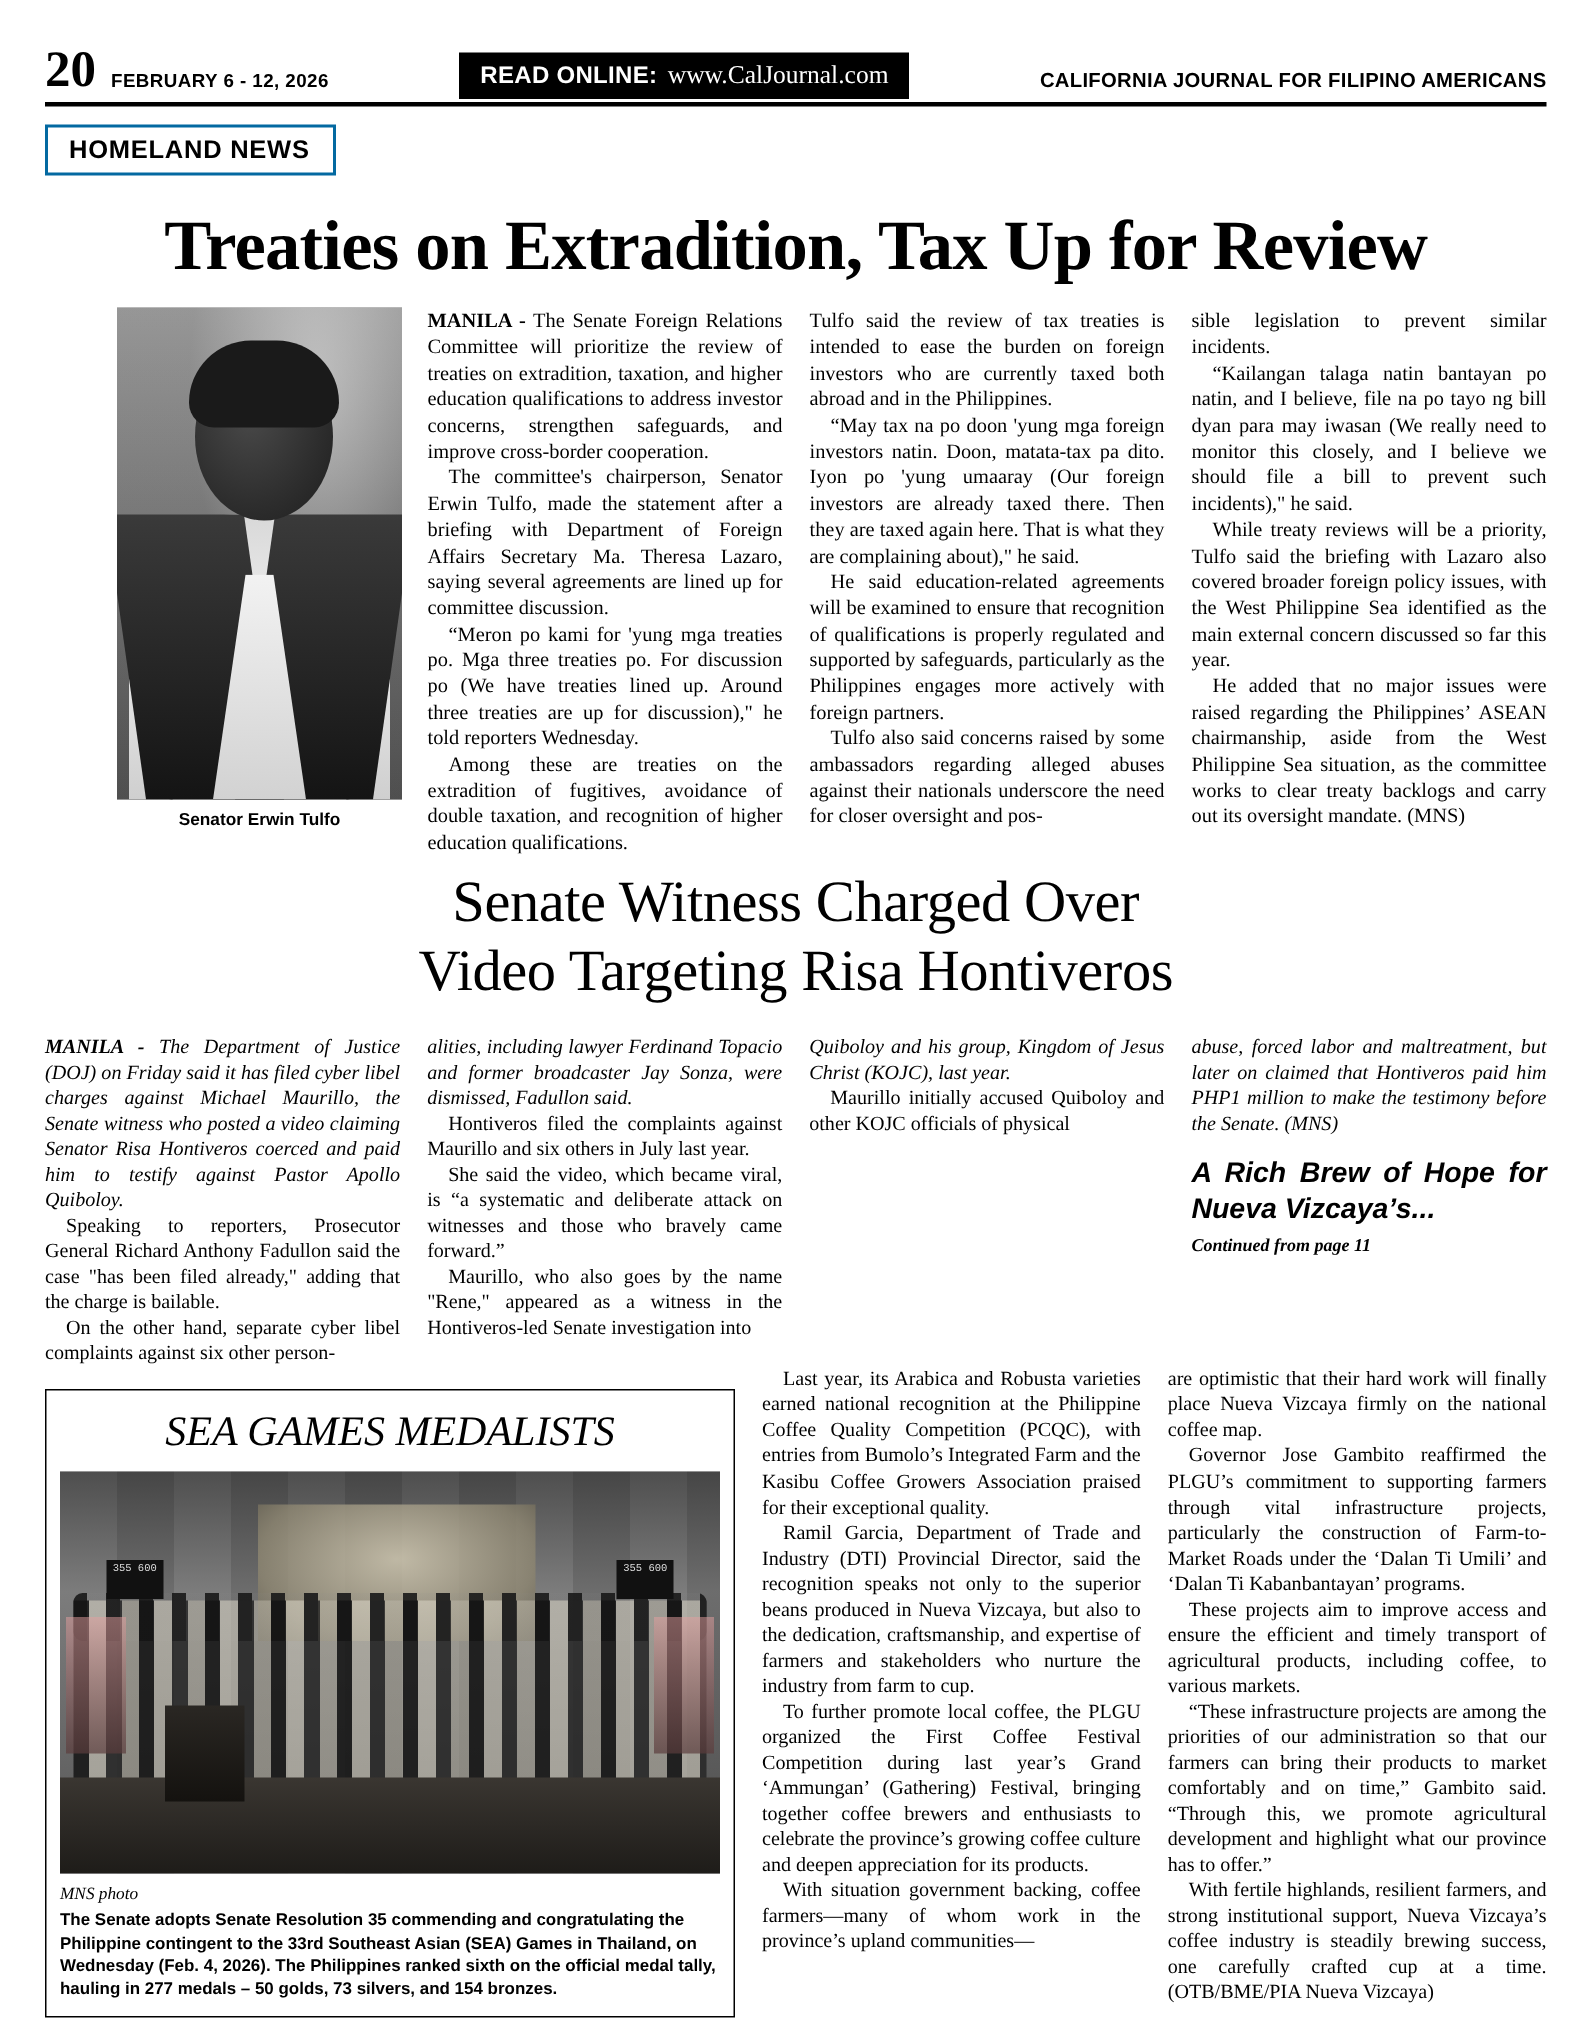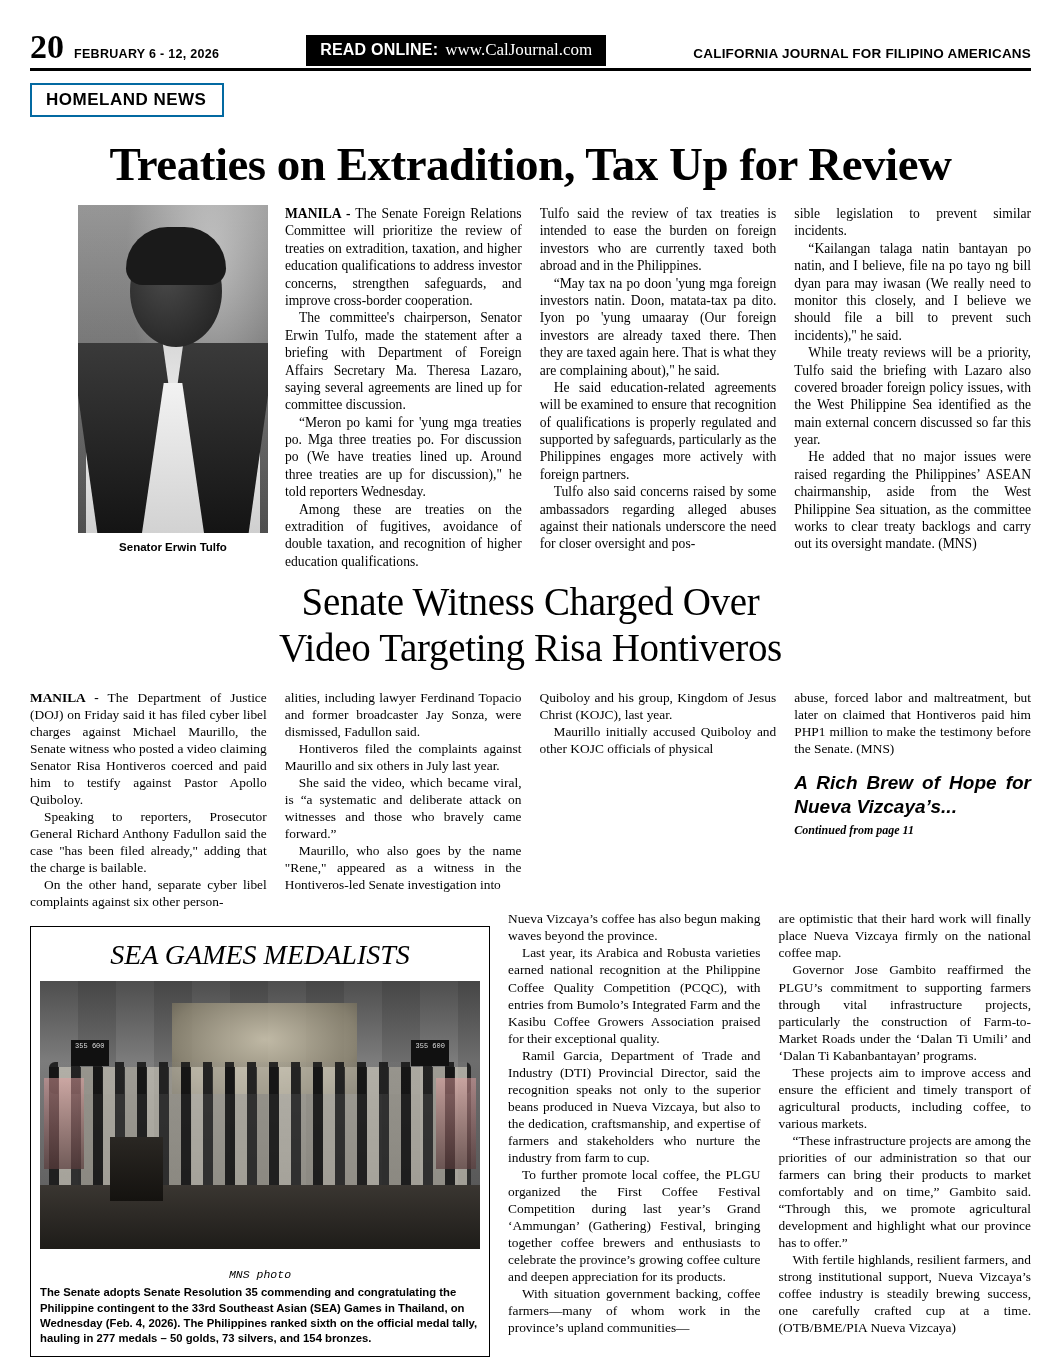--- a/index.html
+++ b/index.html
@@ -217,21 +217,21 @@
   .lower {
     display: flex;
     gap: 18px;
     margin-top: 18px;
     font-size: 13.4px;
     line-height: 1.27;
     text-align: justify;
   }
   .lower .col { flex: 1; }
   .lower p { margin: 0; text-indent: 14px; }
-  .lower p.first { text-indent: 0; }
+  .lower p.first { text-indent: 0; font-style: italic; }
 
   
   .seagames-box {
     border: 1.5px solid #000;
     margin-top: 16px;
     padding: 8px 9px 10px 9px;
   }
   .seagames-title {
     text-align: center;
     font-family: "Liberation Serif", serif;
@@ -294,25 +294,25 @@
     width:38px; height:26px;
     background:#111; color:#ddd;
     font-family:"Liberation Mono", monospace;
     font-size:7px; text-align:center; line-height:1.2;
     padding-top:2px;
     box-sizing:border-box;
   }
   .sg-score1 { left:7%; }
   .sg-score2 { right:7%; }
   .mns-photo {
-    text-align: center;
-    font-family: Liberation Mono, monospace;
+    text-align: left;
+    font-family: Liberation Serif, serif;
     font-style: italic;
     font-size: 11.5px;
-    margin-top: 19px;
+    margin-top: 8px;
   }
   .sg-caption {
     font-family: "Liberation Sans", sans-serif;
     font-size: 11.3px;
     font-weight: bold;
     line-height: 1.35;
     margin-top: 4px;
     text-align: left;
   }
 
@@ -460,21 +460,20 @@
 600</div>
         </div>
         <div class="mns-photo">MNS photo</div>
         <div class="sg-caption">The Senate adopts Senate Resolution 35 commending and congratulating the Philippine contingent to the 33rd Southeast Asian (SEA) Games in Thailand, on Wednesday (Feb. 4, 2026). The Philippines ranked sixth on the official medal tally, hauling in 277 medals – 50 golds, 73 silvers, and 154 bronzes.</div>
       </div>
     </div>
 
     <div class="bottom-right">
       <div class="coffee-cols">
         <div class="col">
-          <p class="first">Nueva Vizcaya’s coffee has also begun making waves beyond the province.</p>
           <p>Last year, its Arabica and Robusta varieties earned national recognition at the Philippine Coffee Quality Competition (PCQC), with entries from Bumolo’s Integrated Farm and the Kasibu Coffee Growers Association praised for their exceptional quality.</p>
           <p>Ramil Garcia, Department of Trade and Industry (DTI) Provincial Director, said the recognition speaks not only to the superior beans produced in Nueva Vizcaya, but also to the dedication, craftsmanship, and expertise of farmers and stakeholders who nurture the industry from farm to cup.</p>
           <p>To further promote local coffee, the PLGU organized the First Coffee Festival Competition during last year’s Grand ‘Ammungan’ (Gathering) Festival, bringing together coffee brewers and enthusiasts to celebrate the province’s growing coffee culture and deepen appreciation for its products.</p>
           <p>With situation government backing, coffee farmers—many of whom work in the province’s upland communities—</p>
         </div>
         <div class="col">
           <p class="first">are optimistic that their hard work will finally place Nueva Vizcaya firmly on the national coffee map.</p>
           <p>Governor Jose Gambito reaffirmed the PLGU’s commitment to supporting farmers through vital infrastructure projects, particularly the construction of Farm-to-Market Roads under the ‘Dalan Ti Umili’ and ‘Dalan Ti Kabanbantayan’ programs.</p>
           <p>These projects aim to improve access and ensure the efficient and timely transport of agricultural products, including coffee, to various markets.</p>
           <p>“These infrastructure projects are among the priorities of our administration so that our farmers can bring their products to market comfortably and on time,” Gambito said. “Through this, we promote agricultural development and highlight what our province has to offer.”</p>

